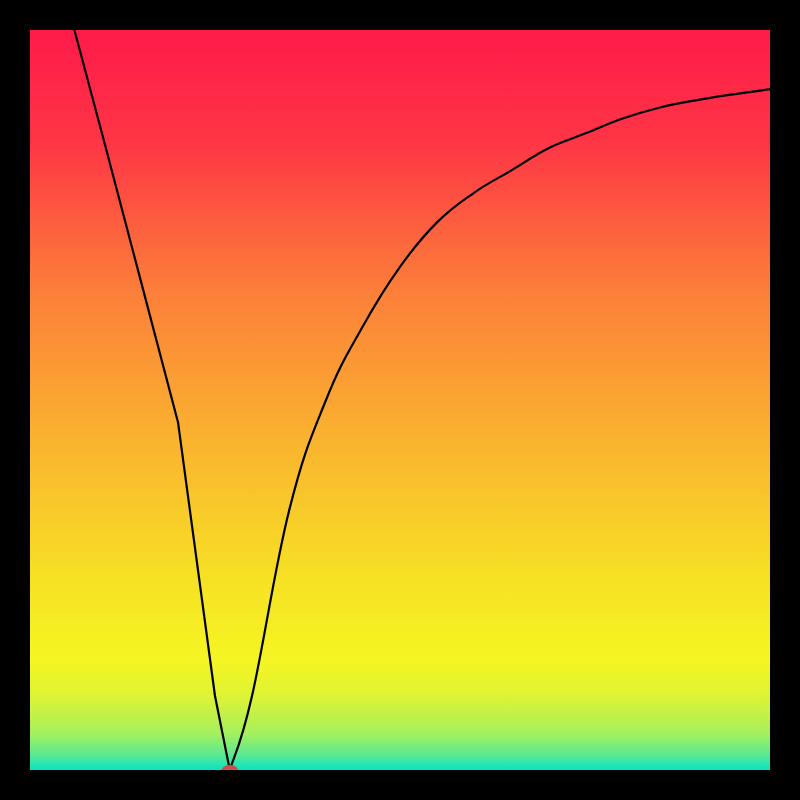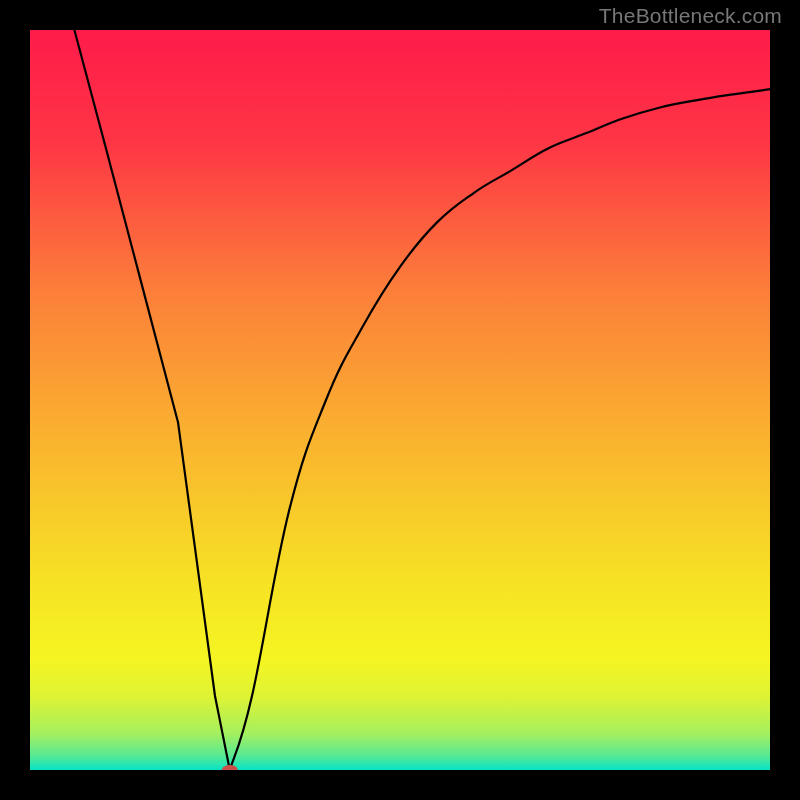--- a/index.html
+++ b/index.html
@@ -55,14 +55,13 @@
             <stop offset="95%" stop-color="#A6F05E"></stop>
             <stop offset="98%" stop-color="#5AE992"></stop>
             <stop offset="100%" stop-color="#06E3C6"></stop>
           </linearGradient>
       </defs>
       <rect id="bg-rect" x="0" y="0" width="740" height="740" fill="url(#bg-grad)"></rect>
       <path id="curve-path" fill="none" stroke="#000000" stroke-width="2.2" stroke-linejoin="round" stroke-linecap="round" d="M 44.40 0.00 L 74.00 111.00 L 111.00 251.60 L 148.00 392.20 L 185.00 666.00 L 199.80 740.00 C 204.24 725.20, 210.16 717.80, 222.00 666.00 C 233.84 614.20, 244.20 540.20, 259.00 481.00 C 273.80 421.80, 281.20 407.00, 296.00 370.00 C 310.80 333.00, 318.20 322.64, 333.00 296.00 C 347.80 269.36, 355.20 257.52, 370.00 236.80 C 384.80 216.08, 392.20 207.20, 407.00 192.40 C 421.80 177.60, 429.20 173.16, 444.00 162.80 C 458.80 152.44, 466.20 149.48, 481.00 140.60 C 495.80 131.72, 503.20 125.80, 518.00 118.40 C 532.80 111.00, 540.20 109.52, 555.00 103.60 C 569.80 97.68, 577.20 93.98, 592.00 88.80 C 606.80 83.62, 614.20 81.40, 629.00 77.70 C 643.80 74.00, 651.20 72.96, 666.00 70.30 C 680.80 67.64, 688.20 66.60, 703.00 64.38 C 717.80 62.16, 732.60 60.24, 740.00 59.20"></path>
       <ellipse id="marker-ellipse" fill="#CC4E48" cx="199.8" cy="740" rx="8" ry="5"></ellipse>
     </svg>
   </div>
-  <div class="watermark">TheBottleneck.com</div>
 </div>
 
 </body></html>

